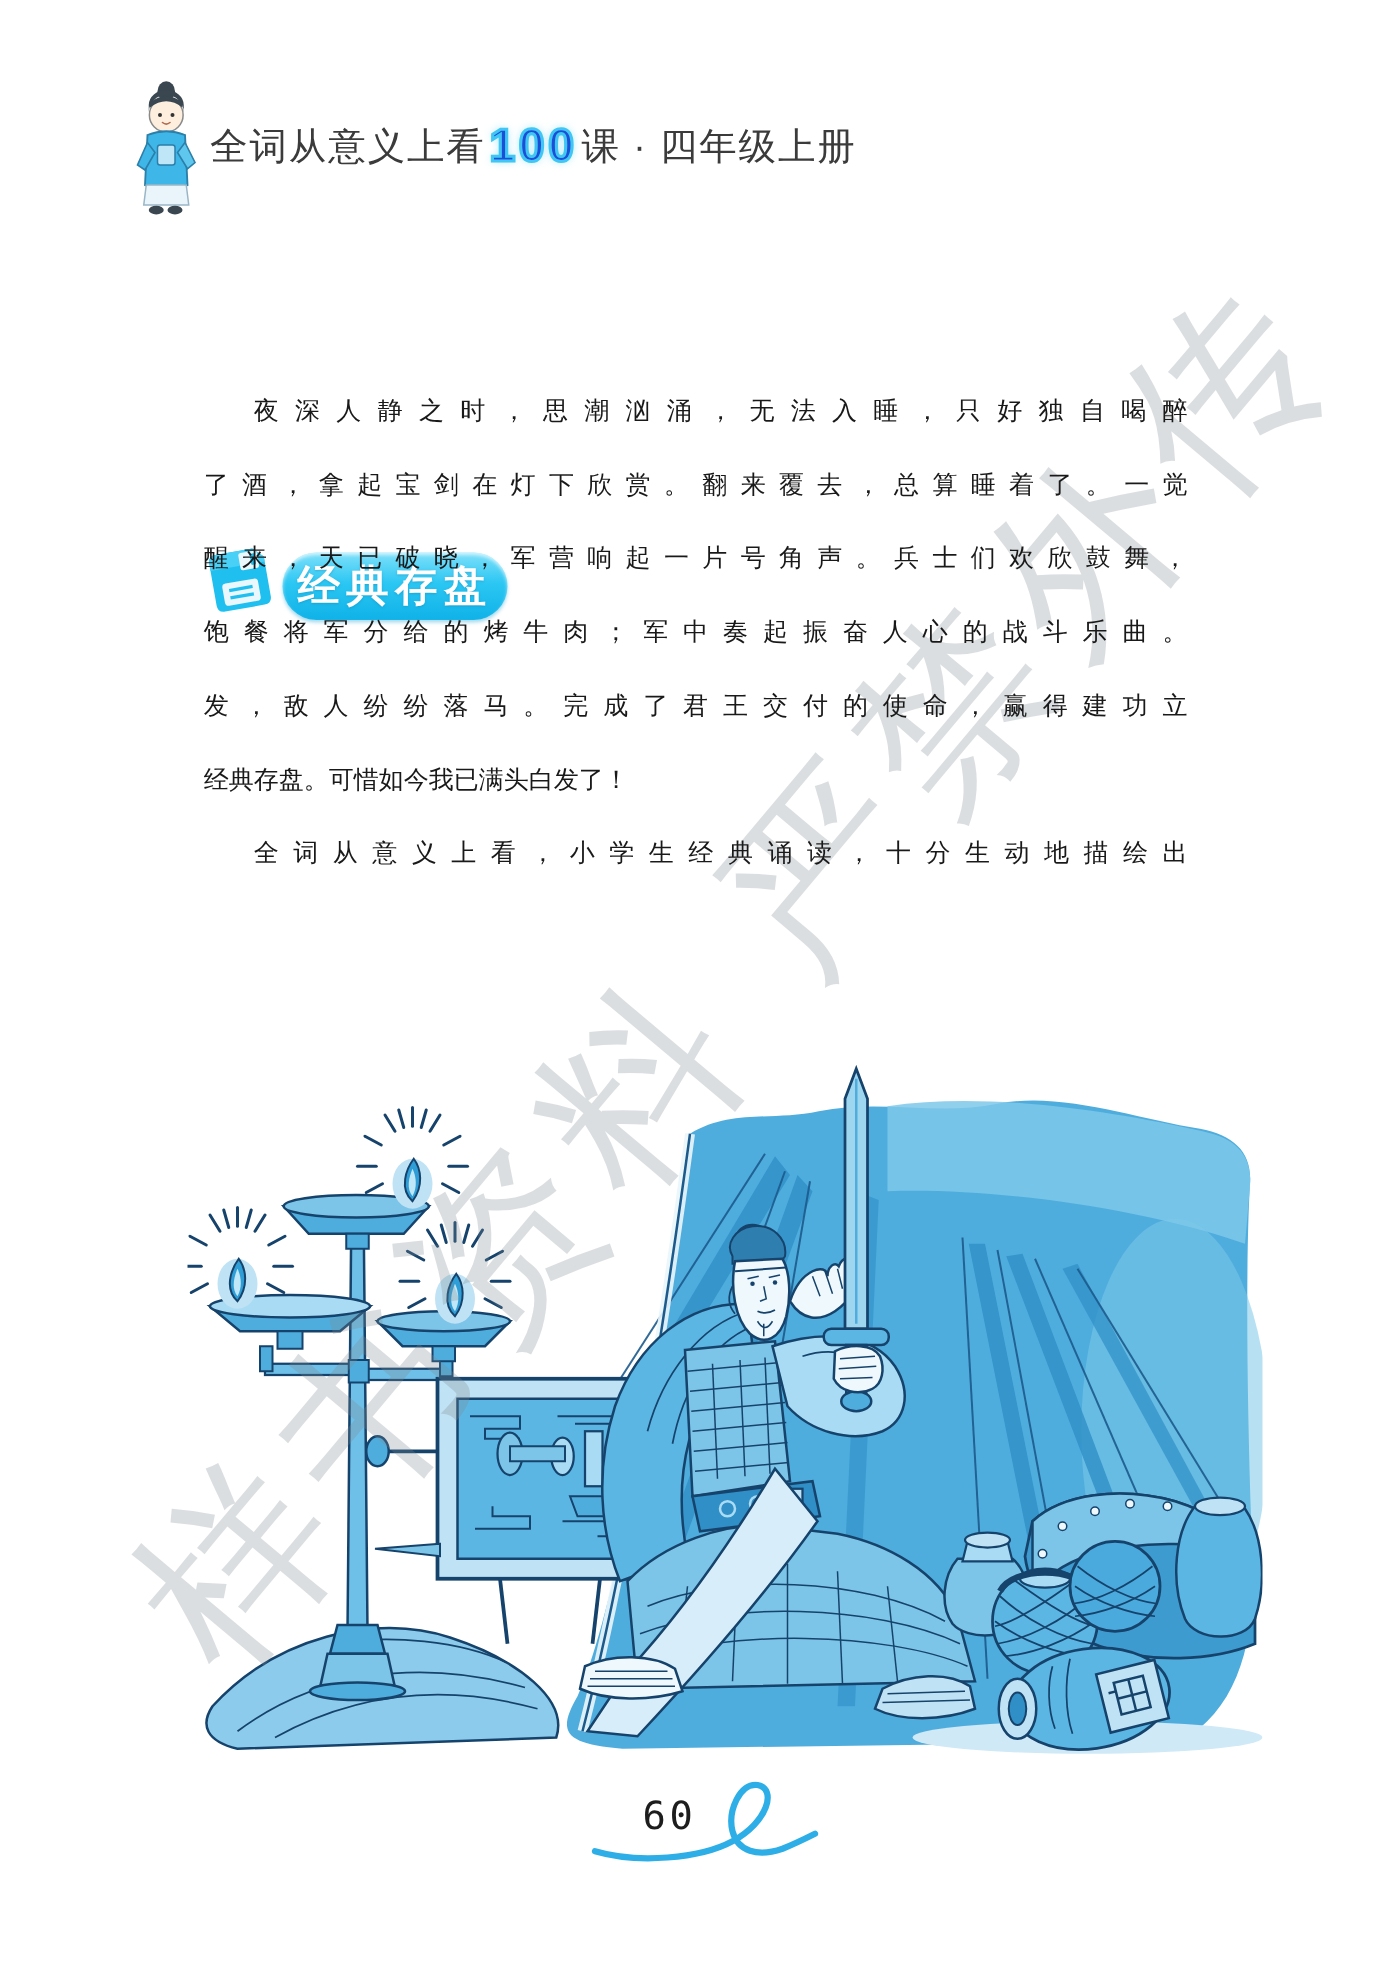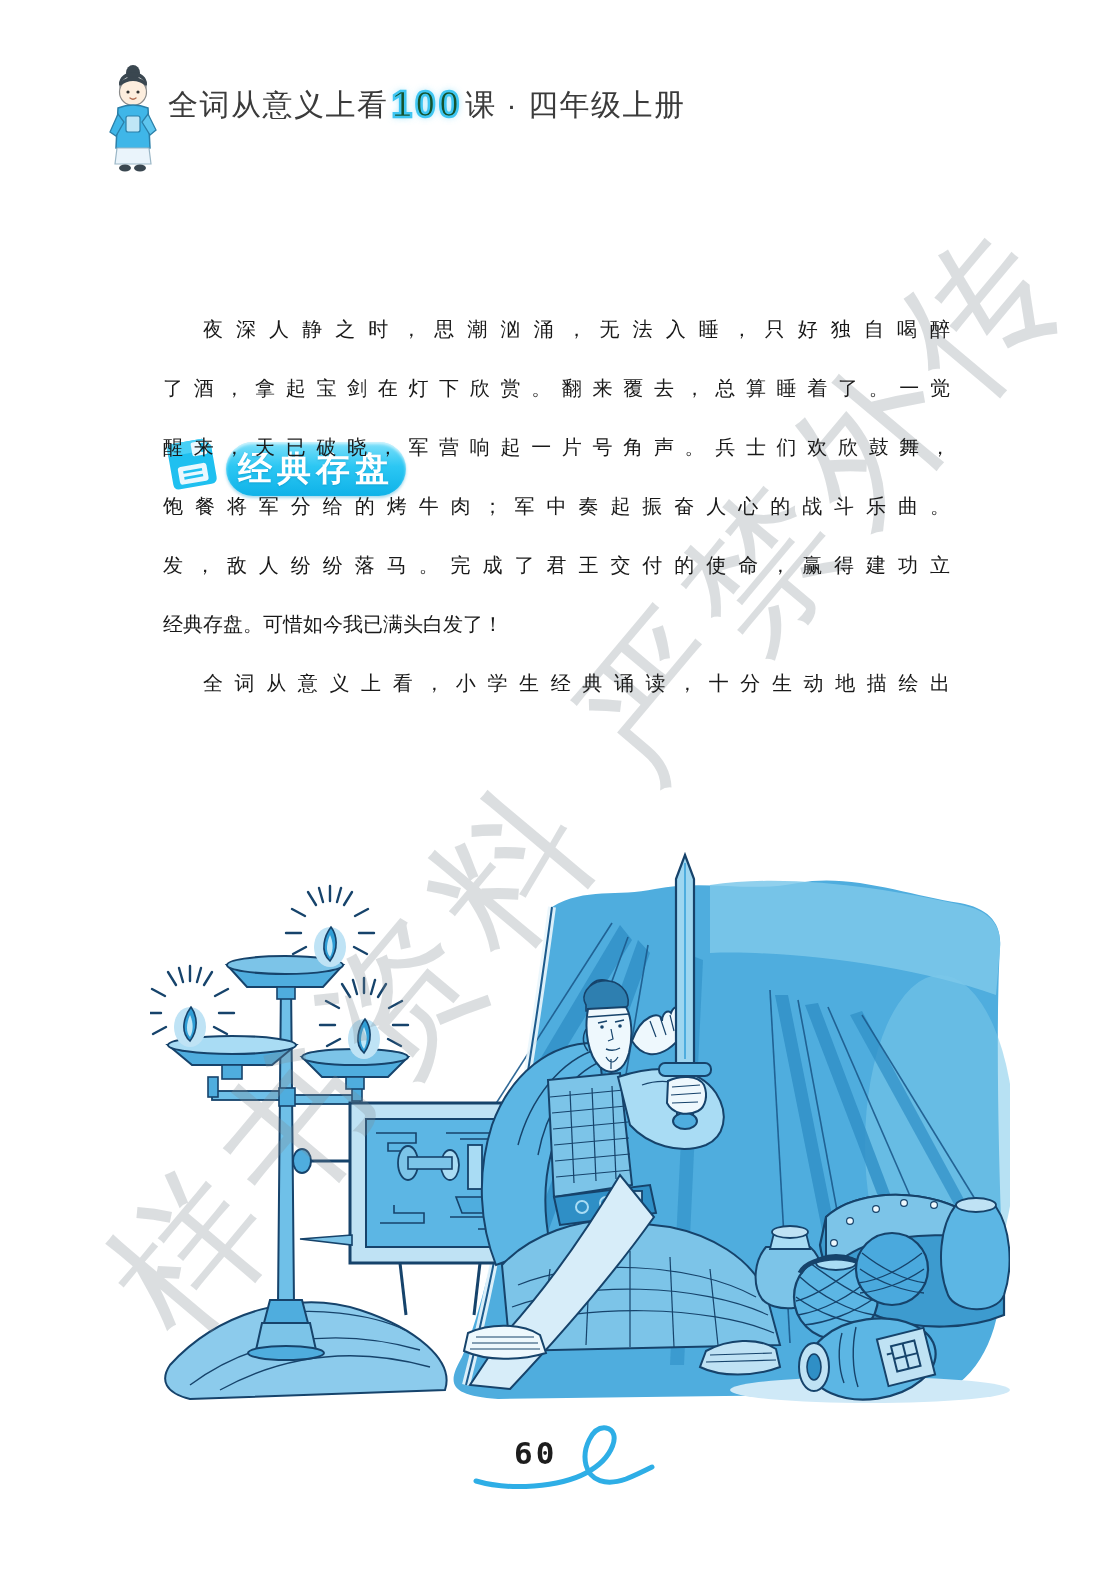--- a/index.html
+++ b/index.html
@@ -25,23 +25,23 @@
   
   #header { left:0; top:0; width:1110px; height:190px; z-index:4; }
   #mascot { position:absolute; left:106px; top:64px; }
   #title {
     position:absolute; left:168px; top:82px;
     font-size:30px; color:#3b3b3b; letter-spacing:1.5px; font-weight:500;
     white-space:nowrap;
   }
   #title .num {
     display:inline-block; font-size:37px; font-weight:bold;
-    color:#14532d; -webkit-text-stroke:2.5px #3fc6f2;
+    color:#1d4ed8; -webkit-text-stroke:2.5px #3fc6f2;
     text-shadow:0 0 7px rgba(110,215,248,.75);
-    letter-spacing:3px; transform:translateY(2px); margin:0 3px;
+    letter-spacing:3px; transform:translateY(2px); margin:12px 3px;
   }
 
   
   #badge-row { left:0; top:215px; width:1110px; height:80px; z-index:4; }
   #floppy { position:absolute; left:164px; top:222px; transform:rotate(-10deg); }
   #badge-pill {
     position:absolute; left:226px; top:227px; width:180px; height:54px;
     border-radius:27px;
     background:linear-gradient(180deg,#7fe0fa 0%, #2cc7f3 45%, #0fb2e8 100%);
     box-shadow:0 2px 3px rgba(0,150,200,.35), inset 0 2px 3px rgba(255,255,255,.65);
@@ -61,21 +61,21 @@
   }
   .bline.indent { text-indent:2em; }
   .bline.endline { text-align-last:left; }
 
   
   #illustration { left:150px; top:845px; width:860px; height:560px; z-index:2; }
 
   
   #footer { left:0; top:1425px; width:1110px; height:100px; z-index:4; }
   #page-num {
-    position:absolute; left:514px; top:10px; font-size:31px; font-weight:bold;
+    position:absolute; left:514px; top:10px; font-size:31px; font-weight:normal;
     color:#1d1d1d; letter-spacing:3px;
     font-family:"DejaVu Sans Mono","Liberation Mono",monospace;
   }
   #flourish { position:absolute; left:470px; top:0px; }
 </style>
 </head>
 <body>
 
 <div id="watermark" class="layer">样书资料 严禁外传</div>
 

